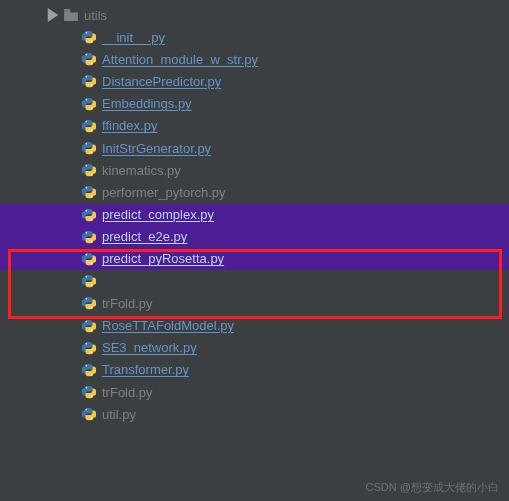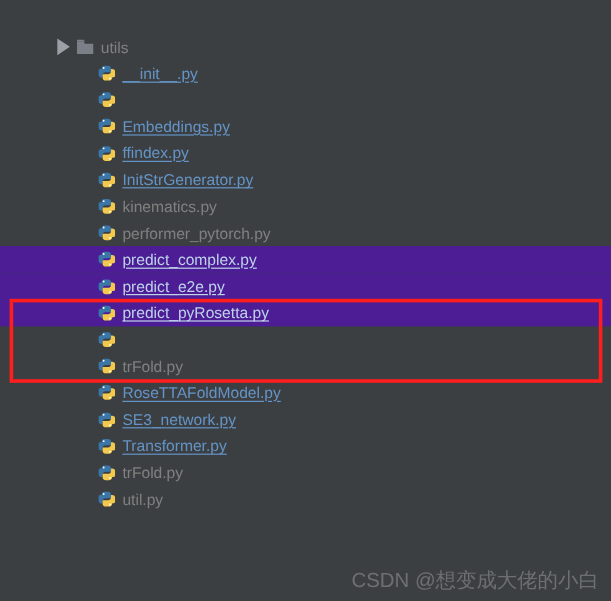--- a/index.html
+++ b/index.html
@@ -12,21 +12,20 @@
     height: 501px;
     overflow: hidden;
     position: relative;
   }
   .tree { padding-top: 4px; }
   .folder-row {
     display: flex;
     align-items: center;
     padding: 2px 0 2px 46px;
     height: 22px;
-    margin-top: 24px;
   }
   .expand-arrow {
     width: 14px;
     display: inline-flex;
     align-items: center;
     justify-content: center;
     color: #888;
     font-size: 10px;
     margin-right: 2px;
   }
@@ -61,21 +60,21 @@
     position: absolute;
     border: 3px solid #ff1e1e;
     pointer-events: none;
     z-index: 10;
   }
   #red-box-1 { left: 8px; top: 249px; width: 494px; height: 70px; }
   .watermark {
     position: absolute;
     right: 10px;
     bottom: 6px;
-    font-size: 17px;
+    font-size: 11px;
     color: rgba(200,200,200,0.35);
   }
 </style>
 </head>
 <body>
 
 <div class="tree">
   <div class="folder-row">
     <span class="expand-arrow">
       <svg viewBox="0 0 8 8">
@@ -106,20 +105,33 @@
       <div class="file-row">
         <span class="file-icon">
           <svg viewBox="0 0 16 16">
             <rect x="0" y="0" width="16" height="16" rx="2" fill="none"></rect>
             <path d="M3 4 C3 2 4 1 6 1 L9 1 C11 1 12 2 12 4 L12 7 L7 7 C5 7 4 8 4 10 L4 12 L3 12 C1 12 0 11 0 9 L0 6 C0 4 1 4 3 4 Z" fill="#3a76a8"></path>
             <path d="M13 12 C13 14 12 15 10 15 L7 15 C5 15 4 14 4 12 L4 9 L9 9 C11 9 12 8 12 6 L12 4 L13 4 C15 4 16 5 16 7 L16 10 C16 12 15 12 13 12 Z" fill="#f2c94c"></path>
             <circle cx="5" cy="3" r="0.9" fill="#fff"></circle>
             <circle cx="11" cy="13" r="0.9" fill="#fff"></circle>
           </svg>
         </span>
+        <span class="highlight-link">Attention_module_w_str.py</span>
+      </div>
+      <div class="file-row">
+        <span class="file-icon">
+          <svg viewBox="0 0 16 16">
+            <rect x="0" y="0" width="16" height="16" rx="2" fill="none"></rect>
+            <path d="M3 4 C3 2 4 1 6 1 L9 1 C11 1 12 2 12 4 L12 7 L7 7 C5 7 4 8 4 10 L4 12 L3 12 C1 12 0 11 0 9 L0 6 C0 4 1 4 3 4 Z" fill="#3a76a8"></path>
+            <path d="M13 12 C13 14 12 15 10 15 L7 15 C5 15 4 14 4 12 L4 9 L9 9 C11 9 12 8 12 6 L12 4 L13 4 C15 4 16 5 16 7 L16 10 C16 12 15 12 13 12 Z" fill="#f2c94c"></path>
+            <circle cx="5" cy="3" r="0.9" fill="#fff"></circle>
+            <circle cx="11" cy="13" r="0.9" fill="#fff"></circle>
+          </svg>
+        </span>
+        <span class="highlight-link">DistancePredictor.py</span>
       </div>
       <div class="file-row">
         <span class="file-icon">
           <svg viewBox="0 0 16 16">
             <rect x="0" y="0" width="16" height="16" rx="2" fill="none"></rect>
             <path d="M3 4 C3 2 4 1 6 1 L9 1 C11 1 12 2 12 4 L12 7 L7 7 C5 7 4 8 4 10 L4 12 L3 12 C1 12 0 11 0 9 L0 6 C0 4 1 4 3 4 Z" fill="#3a76a8"></path>
             <path d="M13 12 C13 14 12 15 10 15 L7 15 C5 15 4 14 4 12 L4 9 L9 9 C11 9 12 8 12 6 L12 4 L13 4 C15 4 16 5 16 7 L16 10 C16 12 15 12 13 12 Z" fill="#f2c94c"></path>
             <circle cx="5" cy="3" r="0.9" fill="#fff"></circle>
             <circle cx="11" cy="13" r="0.9" fill="#fff"></circle>
           </svg>

